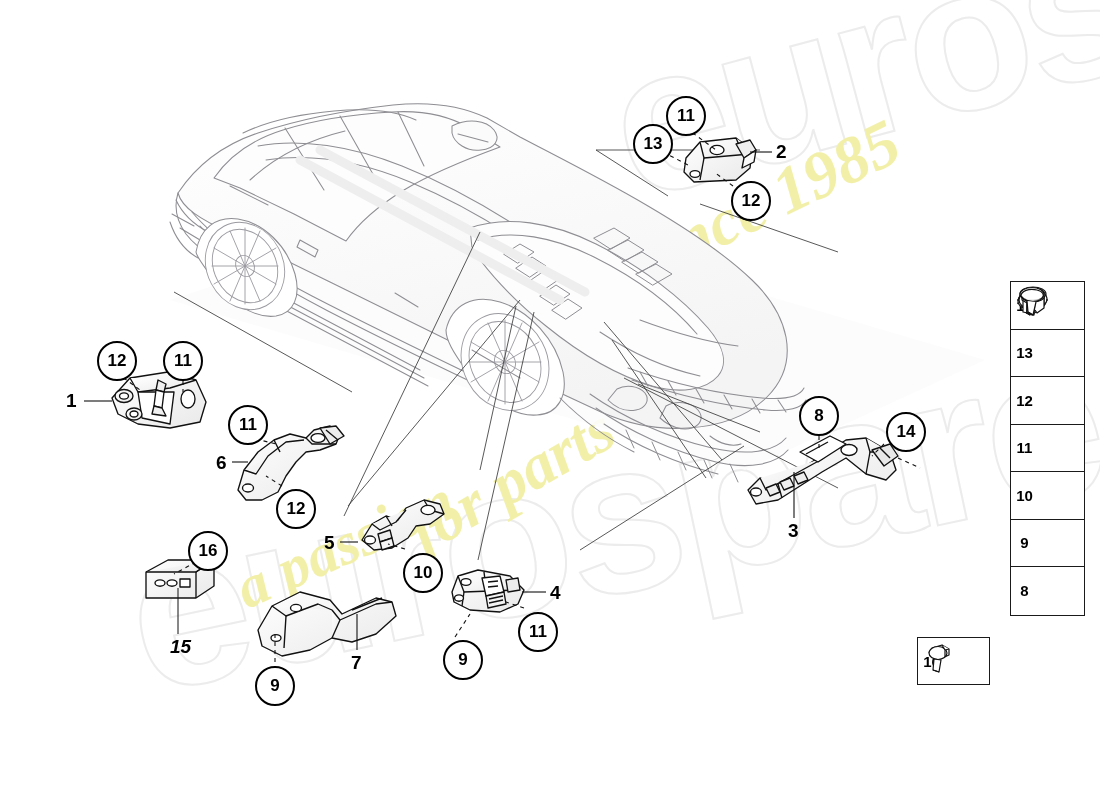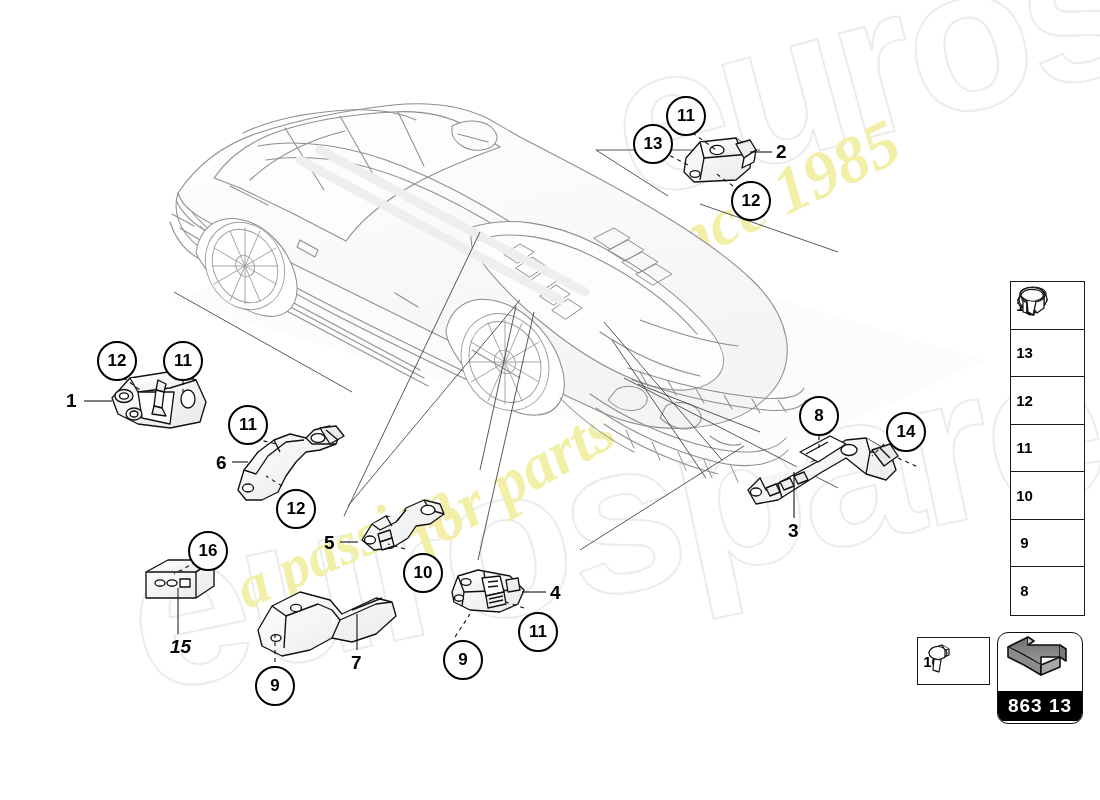--- a/index.html
+++ b/index.html
@@ -514,28 +514,14 @@
       <svg width="40" height="40" viewBox="0 0 40 40" stroke="#111" fill="#fff" stroke-width="1.2" stroke-linejoin="round">
         <path d="M14,10 L24,7 L31,11 L31,17 L22,21 L13,18 L11,14 Z"></path>
         <ellipse cx="20" cy="15" rx="9" ry="6.5"></ellipse>
         <path d="M24,7 L27,12 L31,11 M27,12 L27,19"></path>
         <path d="M16,21 L15,32 L21,34 L23,22 Z"></path>
         <path d="M15,32 L21,34"></path>
       </svg>
     </div>
   </div>
 
-  <div class="badge">
-    <div class="badge-art">
-      <svg width="74" height="52" viewBox="0 0 74 52">
-        <g stroke="#111" stroke-width="1.6" stroke-linejoin="round">
-          <path d="M10,14 L30,4 L30,12 L62,12 L62,24 L43,24 L43,32 L26,22 L10,14 Z" fill="url(#arrowGrad)"></path>
-          <path d="M10,14 L10,24 L26,32 L43,42 L43,32" fill="#8c8c8c"></path>
-          <path d="M43,42 L62,34 L62,24 L43,32 Z" fill="#a8a8a8"></path>
-          <path d="M62,12 L68,16 L68,28 L62,24" fill="#7a7a7a"></path>
-          <path d="M30,4 L36,8 L30,12" fill="#cccccc"></path>
-        </g>
-      </svg>
-    </div>
-    <div class="badge-code">863 13</div>
-  </div>
 
 </div>
 
 </body></html>

